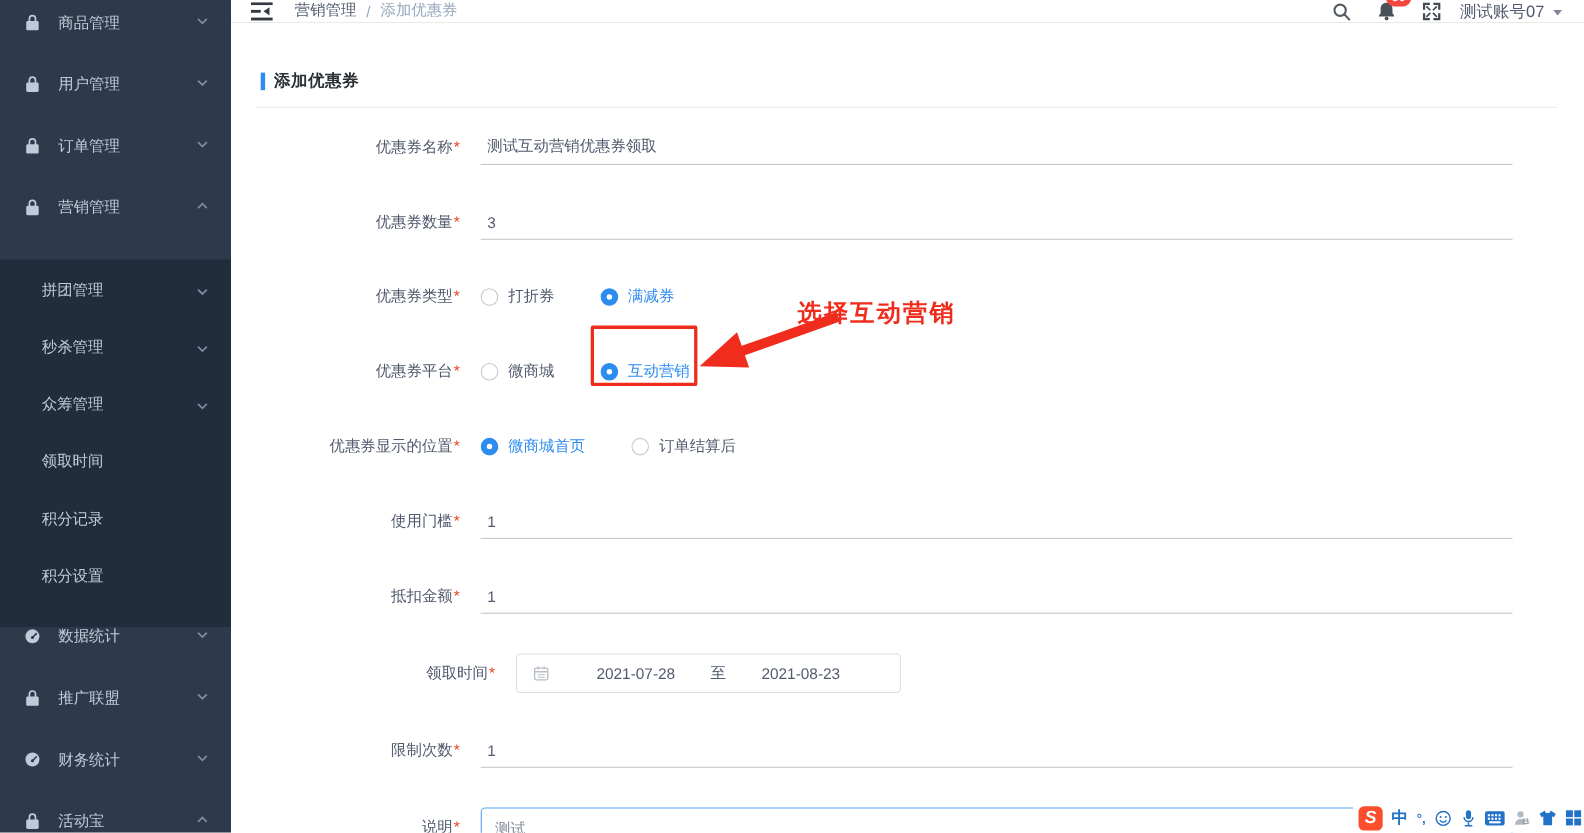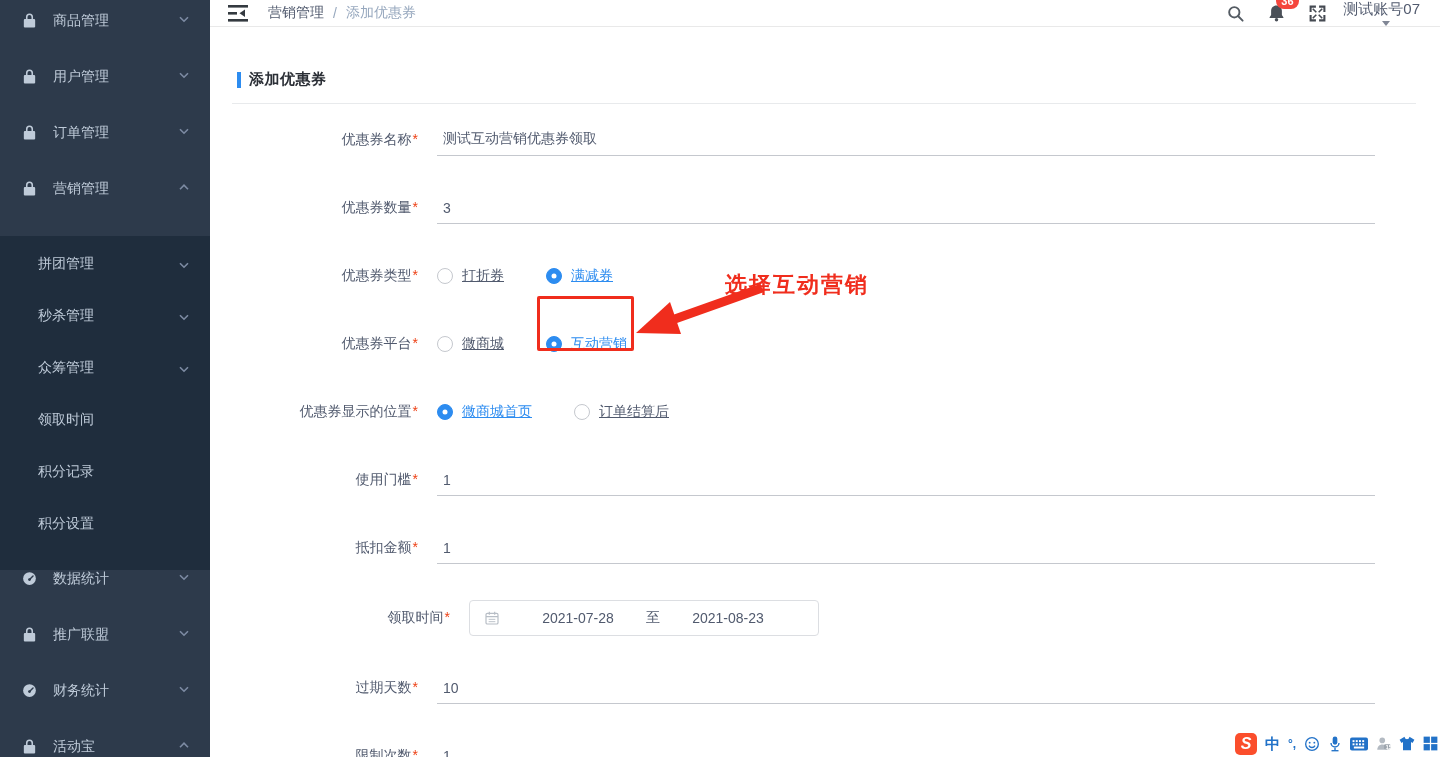--- a/index.html
+++ b/index.html
@@ -26,21 +26,21 @@
   .collapse-btn { width:22px; height:20px; cursor:pointer; display:flex; align-items:center; }
   .breadcrumb { margin-left:18px; font-size:14px; display:flex; align-items:center; }
   .crumb-link { color:#515a6e; cursor:pointer; }
   .crumb-sep { color:#97a8be; margin:0 9px; }
   .crumb-current { color:#97a8be; }
   .tb-spacer { flex:1; }
   .tb-icon { margin-left:22px; cursor:pointer; display:flex; align-items:center; position:relative; }
   .badge { position:absolute; top:-10px; left:9px; background:#f5463d; color:#fff;
     font-size:11px; line-height:14px; padding:1px 5px; border-radius:9px; font-weight:bold; }
   .user-box { margin-left:16px; display:flex; align-items:center; cursor:pointer;
-    color:#515a6e; font-size:15px;flex-direction:column; }
+    color:#515a6e; font-size:15px; }
   .caret { width:0; height:0; border-left:4px solid transparent; border-right:4px solid transparent;
     border-top:5px solid #808695; margin-left:8px; margin-top:2px; }
 
   
   .content { flex:1; position:relative; background:#fff; }
   .page-title-row { display:flex; align-items:center; margin:43px 0 0 27px; }
   .title-bar { width:4px; height:16px; background:#2d8cf0; margin-right:8px; }
   .page-title { font-size:15px; color:#2b2f36; font-weight:bold; letter-spacing:.5px; }
   .divider { border-top:1px solid #e8eaec; margin:14px 24px 0 22px; }
 
@@ -49,21 +49,21 @@
   .flabel { flex:0 0 208px; text-align:right; font-size:14px; color:#515a6e; }
   .star { color:#ed4014; margin-left:1px; }
   .uline { margin-left:19px; width:938px; height:32px; border-bottom:1px solid #c5c8ce;
     display:flex; align-items:flex-end; padding:0 0 7px 6px; font-size:14px; color:#515a6e; cursor:text; }
   .opts { margin-left:19px; display:flex; align-items:center; }
   .opt { display:flex; align-items:center; margin-right:42px; cursor:pointer; }
   .radio { width:16px; height:16px; border-radius:50%; border:1px solid #c5c8ce; background:#fff; flex:0 0 16px; }
   .opt.sel .radio { border-color:#2d8cf0; background:#2d8cf0; position:relative; }
   .opt.sel .radio::after { content:""; position:absolute; left:50%; top:50%; width:5px; height:5px;
     background:#fff; border-radius:50%; transform:translate(-50%,-50%); }
-  .opt-label { margin-left:9px; font-size:14px; color:#515a6e;text-decoration:underline; }
+  .opt-label { margin-left:9px; font-size:14px; color:#515a6e; }
   .opt.sel .opt-label { color:#2d8cf0; }
   .row-date { height:36px;padding-left:32px; }
   .datebox { margin-left:19px; width:350px; height:36px; border:1px solid #dcdee2; border-radius:4px;
     display:flex; align-items:center; padding:0 14px; font-size:14px; color:#515a6e; cursor:pointer; background:#fff; }
   .cal-icon { margin-right:26px; display:flex; }
   .date-val { width:104px; text-align:center; }
   .date-sep { margin:0 16px; color:#515a6e; }
   .row-desc { align-items:flex-start; height:auto; margin-bottom:0; }
   .textarea { margin-left:19px; width:938px; height:110px; border:1px solid #57a3f3; border-radius:4px;
     padding:10px 12px; font-size:14px; color:#808695; cursor:text; background:#fff; }
@@ -356,26 +356,20 @@
                   <path d="M3 10h18M8 2.5V7M16 2.5V7"></path>
                   <path d="M7 14h10M7 17.5h10" stroke-width="1.4"></path>
                 </svg>
             </span>
             <span class="date-val">2021-07-28</span>
             <span class="date-sep">至</span>
             <span class="date-val">2021-08-23</span>
           </div>
         </div>
 
-        <div class="row">
-          <span class="flabel"><span>过期天数</span><span class="star">*</span></span>
-          <div class="uline">
-              <span>10</span>
-            </div>
-        </div>
 
         <div class="row">
           <span class="flabel"><span>限制次数</span><span class="star">*</span></span>
           <div class="uline">
               <span>1</span>
             </div>
         </div>
 
         <div class="row row-desc">
           <span class="flabel" style="padding-top:9px"><span>说明</span><span class="star">*</span></span>

